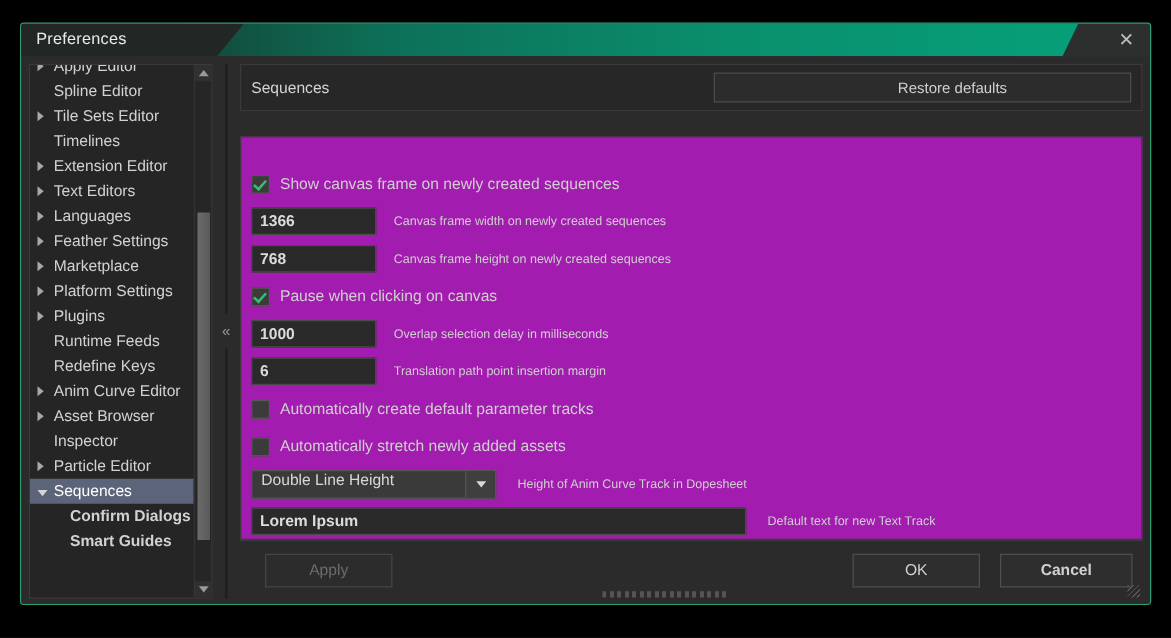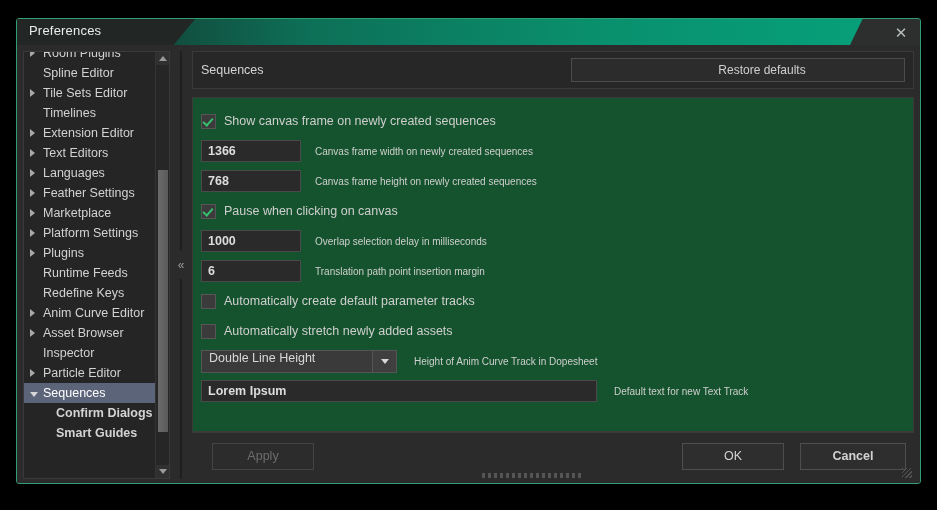--- a/index.html
+++ b/index.html
@@ -238,26 +238,26 @@
     font-family: "Liberation Sans", sans-serif;
     cursor: pointer;
     display: flex;
     align-items: center;
     justify-content: center;
     padding-left: 48px;
   }
 
   
   #settings {
-    margin-top: 8px;
+    margin-top: 20px;
     flex: 1;
-    background: #14532d;
+    background: #a21caf;
     border: 1px solid #3a3a3a;
     box-sizing: border-box;
-    padding: 10px 8px 0 8px;
+    padding: 24px 8px 0 8px;
     overflow: hidden;
   }
 
   .row {
     display: flex;
     align-items: center;
     height: 26px;
     margin-bottom: 4px;
   }
 
@@ -408,21 +408,21 @@
     <div id="title-text">Preferences</div>
     <div id="close-btn">✕</div>
   </div>
 
   <div id="body">
 
     <div id="sidebar-wrap">
       <div id="tree">
           <div class="tree-item">
             <span class="tw collapsed"></span>
-            <span class="tree-label">Room Plugins</span>
+            <span class="tree-label">Apply Editor</span>
           </div>
           <div class="tree-item">
             <span class="tw "></span>
             <span class="tree-label">Spline Editor</span>
           </div>
           <div class="tree-item">
             <span class="tw collapsed"></span>
             <span class="tree-label">Tile Sets Editor</span>
           </div>
           <div class="tree-item">

